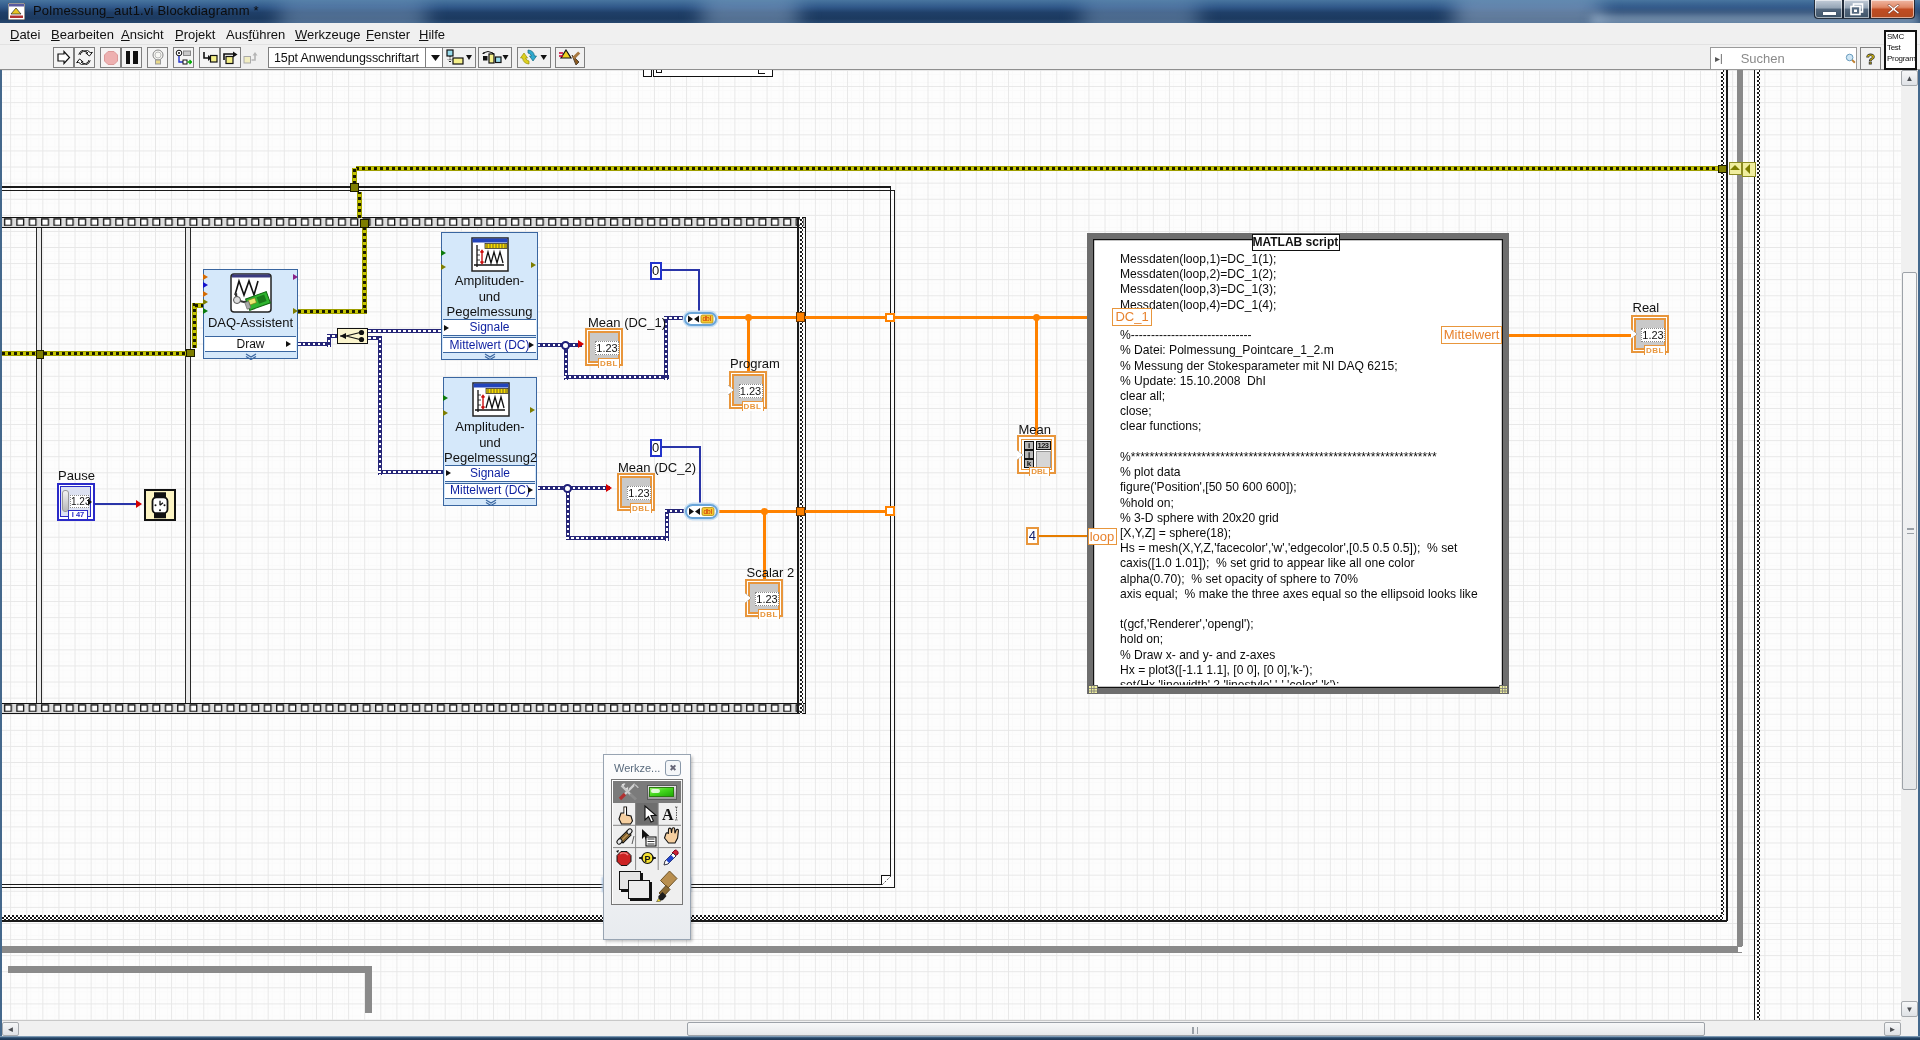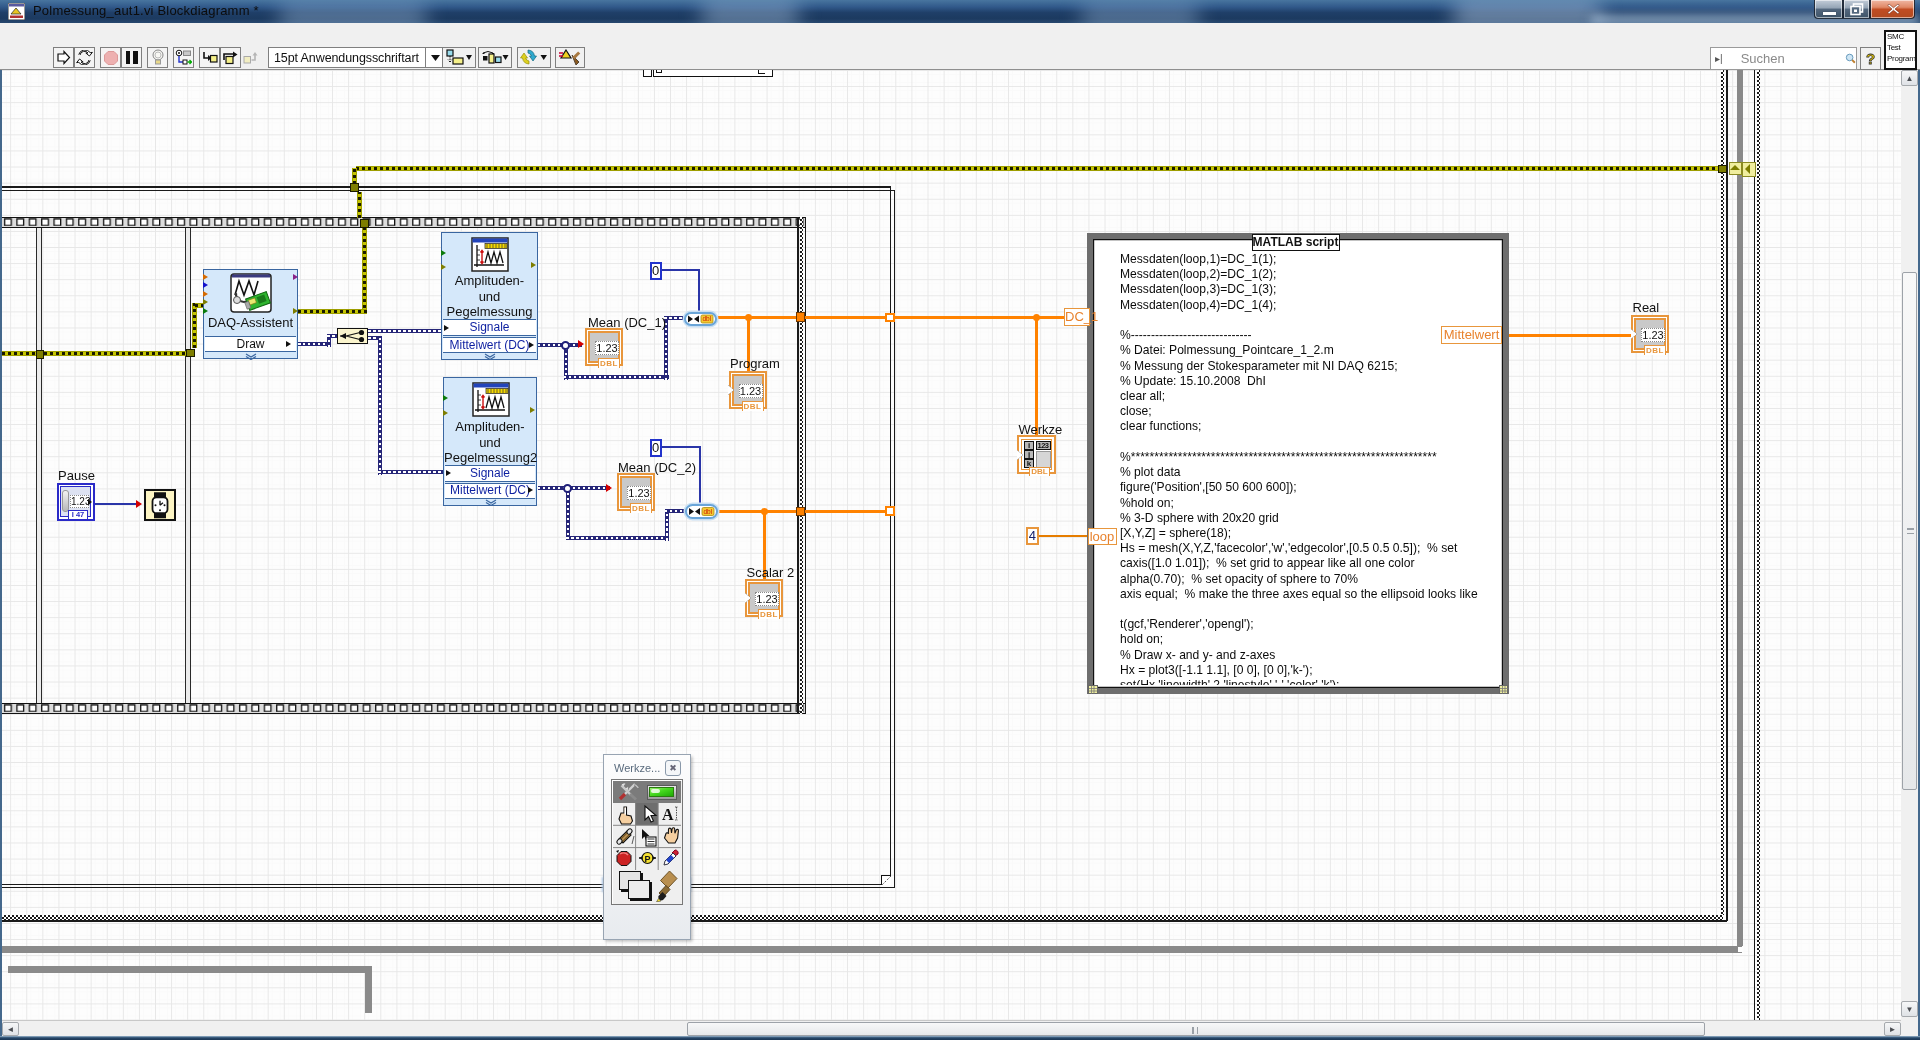--- a/index.html
+++ b/index.html
@@ -88,20 +88,30 @@
           <rect x="1" y="3.5" width="9" height="8" fill="#54687e" stroke="#fff" stroke-width="1.6"></rect>
           <rect x="4" y="6.5" width="3" height="2.5" fill="#fff"></rect>
         </svg>
       </div>
     <div class="wbtn" id="btncls">
         <svg class="abs" style="left:16px;top:3px" width="13" height="12" viewBox="0 0 13 12">
           <path d="M2 1 L6.5 4.8 L11 1 L12.3 2.3 L8 6 L12.3 9.7 L11 11 L6.5 7.2 L2 11 L0.7 9.7 L5 6 L0.7 2.3 Z" fill="#fff" stroke="#5a1505" stroke-width=".5"></path>
         </svg>
       </div>
   </div>
+  <div class="abs" id="menubar">
+    <div class="mi" style="left:10px"><u>D</u>atei</div>
+    <div class="mi" style="left:51px"><u>B</u>earbeiten</div>
+    <div class="mi" style="left:121px"><u>A</u>nsicht</div>
+    <div class="mi" style="left:175px"><u>P</u>rojekt</div>
+    <div class="mi" style="left:226px">Aus<u>f</u>ühren</div>
+    <div class="mi" style="left:295px"><u>W</u>erkzeuge</div>
+    <div class="mi" style="left:366px"><u>F</u>enster</div>
+    <div class="mi" style="left:419px"><u>H</u>ilfe</div>
+  </div>
   <div class="abs" id="toolbar">
     <div class="tbtn" style="left:53px">
         <svg width="15" height="15" viewBox="0 0 15 15">
           <path d="M2 4 L8 4 L8 1.5 L13.5 7.5 L8 13.5 L8 11 L2 11 Z" fill="#fff" stroke="#111" stroke-width="1.2"></path>
         </svg>
       </div>
     <div class="tbtn" style="left:74px">
         <svg width="17" height="15" viewBox="0 0 17 15">
           <path d="M4 5 a4.5 4.5 0 0 1 8-2 l-2.2 0 3.6 3 3-3.6 -2.2 .2 a6.5 6.5 0 0 0 -11.5 2" fill="#fff" stroke="#111" stroke-width="1"></path>
           <path d="M13 10 a4.5 4.5 0 0 1 -8 2 l2.2 0 -3.6-3 -3 3.6 2.2-.2 a6.5 6.5 0 0 0 11.5-2" fill="#fff" stroke="#111" stroke-width="1"></path>
@@ -426,21 +436,21 @@
             <path d="M13 1.5 L8 5 L13 8.5 Z" fill="#111"></path>
             <rect x="15" y="1" width="12" height="8" rx="1.5" fill="#f5c832" stroke="#a88c10" stroke-width=".8"></rect>
             <text x="16.5" y="7.3" font-size="6.5" fill="#cc2200" font-family="Liberation Sans">dbl</text>
           </svg>
     </div>
 
     <div class="abs" style="left:649.5px;top:261.5px;width:12px;height:18px;border:2px solid #2233cc;background:#fff;font-size:13px;text-align:center;line-height:14px;color:#111">0</div>
     <div class="abs" style="left:649.5px;top:438.5px;width:12px;height:18px;border:2px solid #2233cc;background:#fff;font-size:13px;text-align:center;line-height:14px;color:#111">0</div>
     <div class="abs" style="left:1025.5px;top:527px;width:13.5px;height:18px;border:2px solid #e8963c;background:#fff;font-size:13px;text-align:center;line-height:14px;color:#17216b">4</div>
 
-    <div class="oterm" style="left:1064px;top:308px;width:26px;height:18px;line-height:16px">DC_1</div>
+    <div class="oterm" style="left:1112px;top:308px;width:40px;height:18px;line-height:16px">DC_1</div>
     <div class="oterm" style="left:1441px;top:326px;width:61px;height:17.5px;line-height:15px;overflow:hidden">Mittelwert</div>
     <div class="oterm" style="left:1087.5px;top:527.5px;width:29px;height:17px;line-height:15px">loop</div>
 
     <div class="lab" style="left:588px;top:314.5px">Mean (DC_1)</div>
     <div class="ind" style="left:585px;top:328px">
           <div class="in2">
             <div class="val">1.23</div>
             <div class="dbl">DBL</div>
           </div>
         </div>
@@ -469,21 +479,21 @@
     <div class="warr" style="left:744.5px;top:593px"></div>
     <div class="lab" style="left:1632.5px;top:299.5px">Real</div>
     <div class="ind" style="left:1631px;top:315px">
           <div class="in2">
             <div class="val">1.23</div>
             <div class="dbl">DBL</div>
           </div>
         </div>
     <div class="warr" style="left:1630.5px;top:329px"></div>
 
-    <div class="lab" style="left:1018.5px;top:421.5px">Werkze</div>
+    <div class="lab" style="left:1018.5px;top:421.5px">Mean</div>
     <div class="abs" style="left:1017px;top:435px;width:39px;height:39px;border:2px solid #e8963c;background:#fff">
       <div class="abs" style="left:2px;top:2px;width:31px;height:31px;border:1.5px solid #e8963c"></div>
       <div class="abs" style="left:5px;top:4px;width:10px;height:9px;background:#b8b8b8;border:1.2px solid #111;font-size:8px;font-weight:bold;text-align:center;line-height:7px;color:#111">i</div>
       <div class="abs" style="left:5px;top:13px;width:10px;height:9px;background:#b8b8b8;border:1.2px solid #111;font-size:8px;font-weight:bold;text-align:center;line-height:7px;color:#111">j</div>
       <div class="abs" style="left:5px;top:22px;width:10px;height:9px;background:#b8b8b8;border:1.2px solid #111;font-size:8px;font-weight:bold;text-align:center;line-height:7px;color:#111">k</div>
       <div class="abs" style="left:16.5px;top:4px;width:15px;height:9px;background:#b8b8b8;border:1.2px solid #111;font-size:7.5px;font-weight:bold;text-align:center;line-height:7px;color:#111;letter-spacing:-.5px">123</div>
       <div class="abs" style="left:16.5px;top:14px;width:15px;height:17px;background:#d6d6d6;border:1px solid #999"></div>
       <div class="abs" style="left:10px;top:30px;width:21px;height:9px;background:#fff;border:1px solid #e8963c;border-bottom:none;color:#e8963c;font-size:8px;font-weight:bold;text-align:center;line-height:8px">DBL</div>
       <div class="warr" style="left:-2px;top:13px"></div>
     </div>
@@ -531,21 +541,21 @@
 Hs = mesh(X,Y,Z,'facecolor','w','edgecolor',[0.5 0.5 0.5]);  % set
 caxis([1.0 1.01]);  % set grid to appear like all one color
 alpha(0.70);  % set opacity of sphere to 70%
 axis equal;  % make the three axes equal so the ellipsoid looks like
 
 t(gcf,'Renderer','opengl');
 hold on;
 % Draw x- and y- and z-axes
 Hx = plot3([-1.1 1.1], [0 0], [0 0],'k-');
 set(Hx,'linewidth',2,'linestyle','-','color','k');</div>
-    <div class="abs" style="left:1251.5px;top:233.5px;width:88px;height:17px;background:#fff;border:1.5px solid #111;font-size:12px;font-weight:bold;white-space:nowrap;overflow:hidden;color:#111;text-align:center;line-height:14px">MATLAB script</div>
+    <div class="abs" style="left:1251.5px;top:233.5px;width:88px;height:17px;background:#fff;border:1.5px solid #111;font-size:12px;font-weight:bold;white-space:nowrap;overflow:hidden;color:#111;line-height:14px">MATLAB script</div>
     <div class="abs" style="left:1088px;top:684.5px;width:9.5px;height:9.5px;background:#efef9e;border:1px solid #666">
           <svg width="8" height="8">
             <path d="M0 2.5 L8 2.5 M0 5 L8 5 M2.5 0 L2.5 8 M5 0 L5 8" stroke="#777" stroke-width=".8"></path>
           </svg>
         </div>
     <div class="abs" style="left:1498.5px;top:684.5px;width:9.5px;height:9.5px;background:#efef9e;border:1px solid #666">
           <svg width="8" height="8">
             <path d="M0 2.5 L8 2.5 M0 5 L8 5 M2.5 0 L2.5 8 M5 0 L5 8" stroke="#777" stroke-width=".8"></path>
           </svg>
         </div>

